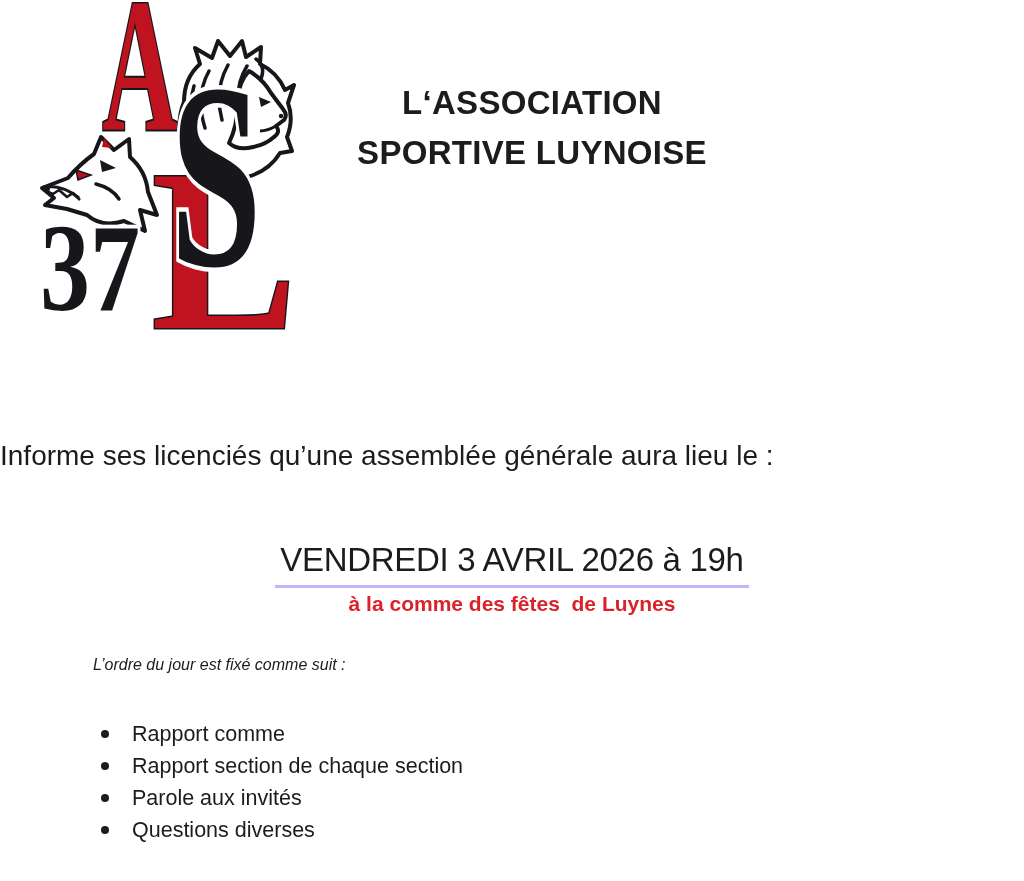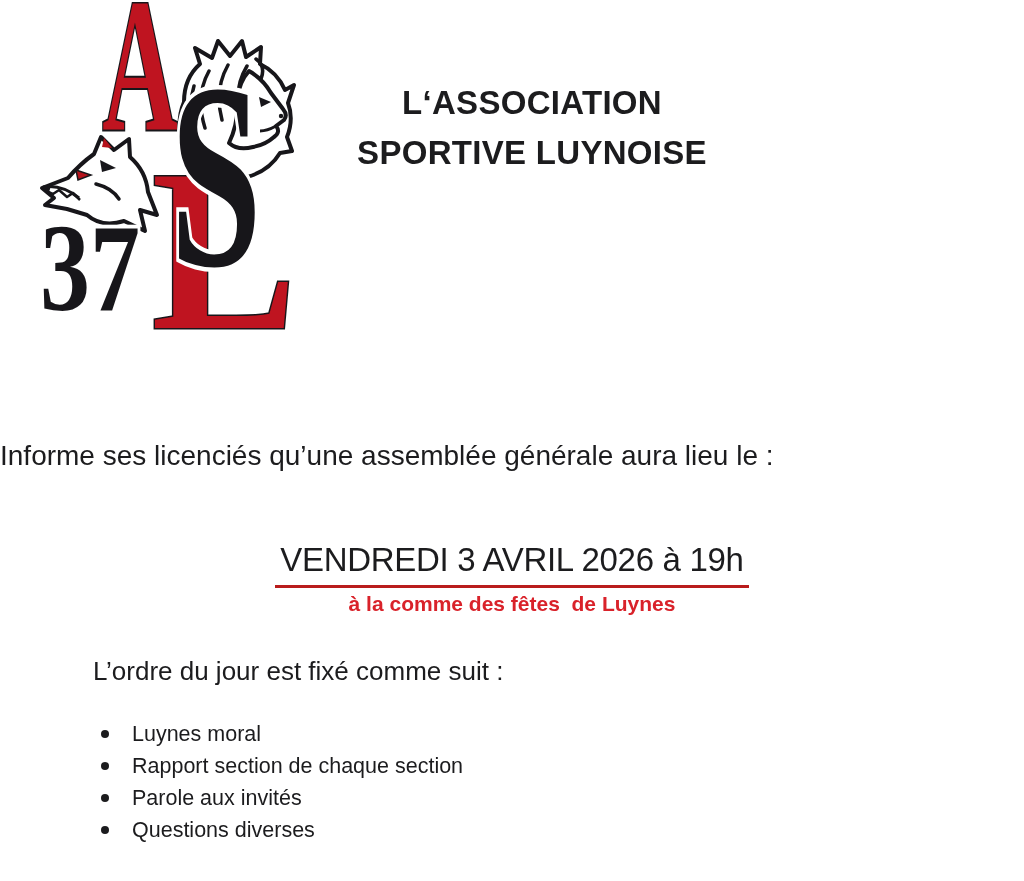--- a/index.html
+++ b/index.html
@@ -48,21 +48,21 @@
     position: absolute;
     top: 541px;
     left: 0;
     width: 100%;
     text-align: center;
   }
   .date-heading {
     display: inline-block;
     font-size: 33px;
     letter-spacing: -0.3px;
-    border-bottom: 3px solid #b91c1c;
+    border-bottom: 3px solid #c4b5fd;
     padding: 0 5px 6px 5px;
   }
 
   
   .location {
     position: absolute;
     top: 592px;
     left: 0;
     width: 100%;
     text-align: center;
@@ -70,21 +70,22 @@
     font-weight: bold;
     color: #d9222a;
     white-space: pre-wrap;
   }
 
   
   .agenda-heading {
     position: absolute;
     top: 656px;
     left: 93px;
-    font-size: 26px;
+    font-size: 16px;
+    font-style: italic;
   }
   .agenda-list {
     position: absolute;
     top: 723px;
     left: 93px;
     margin: 0;
     padding: 0;
     list-style: none;
   }
   .agenda-list li {
@@ -158,19 +159,19 @@
 
   <div class="date-wrap">
     <span class="date-heading">VENDREDI 3 AVRIL 2026 à 19h</span>
   </div>
 
   <div class="location">à la comme des fêtes  de Luynes</div>
 
   <div class="agenda-heading">L’ordre du jour est fixé comme suit :</div>
 
   <ul class="agenda-list">
-    <li>Luynes moral</li>
+    <li>Rapport comme</li>
     <li>Rapport section de chaque section</li>
     <li>Parole aux invités</li>
     <li>Questions diverses</li>
   </ul>
 
 </div>
 
 </body></html>

